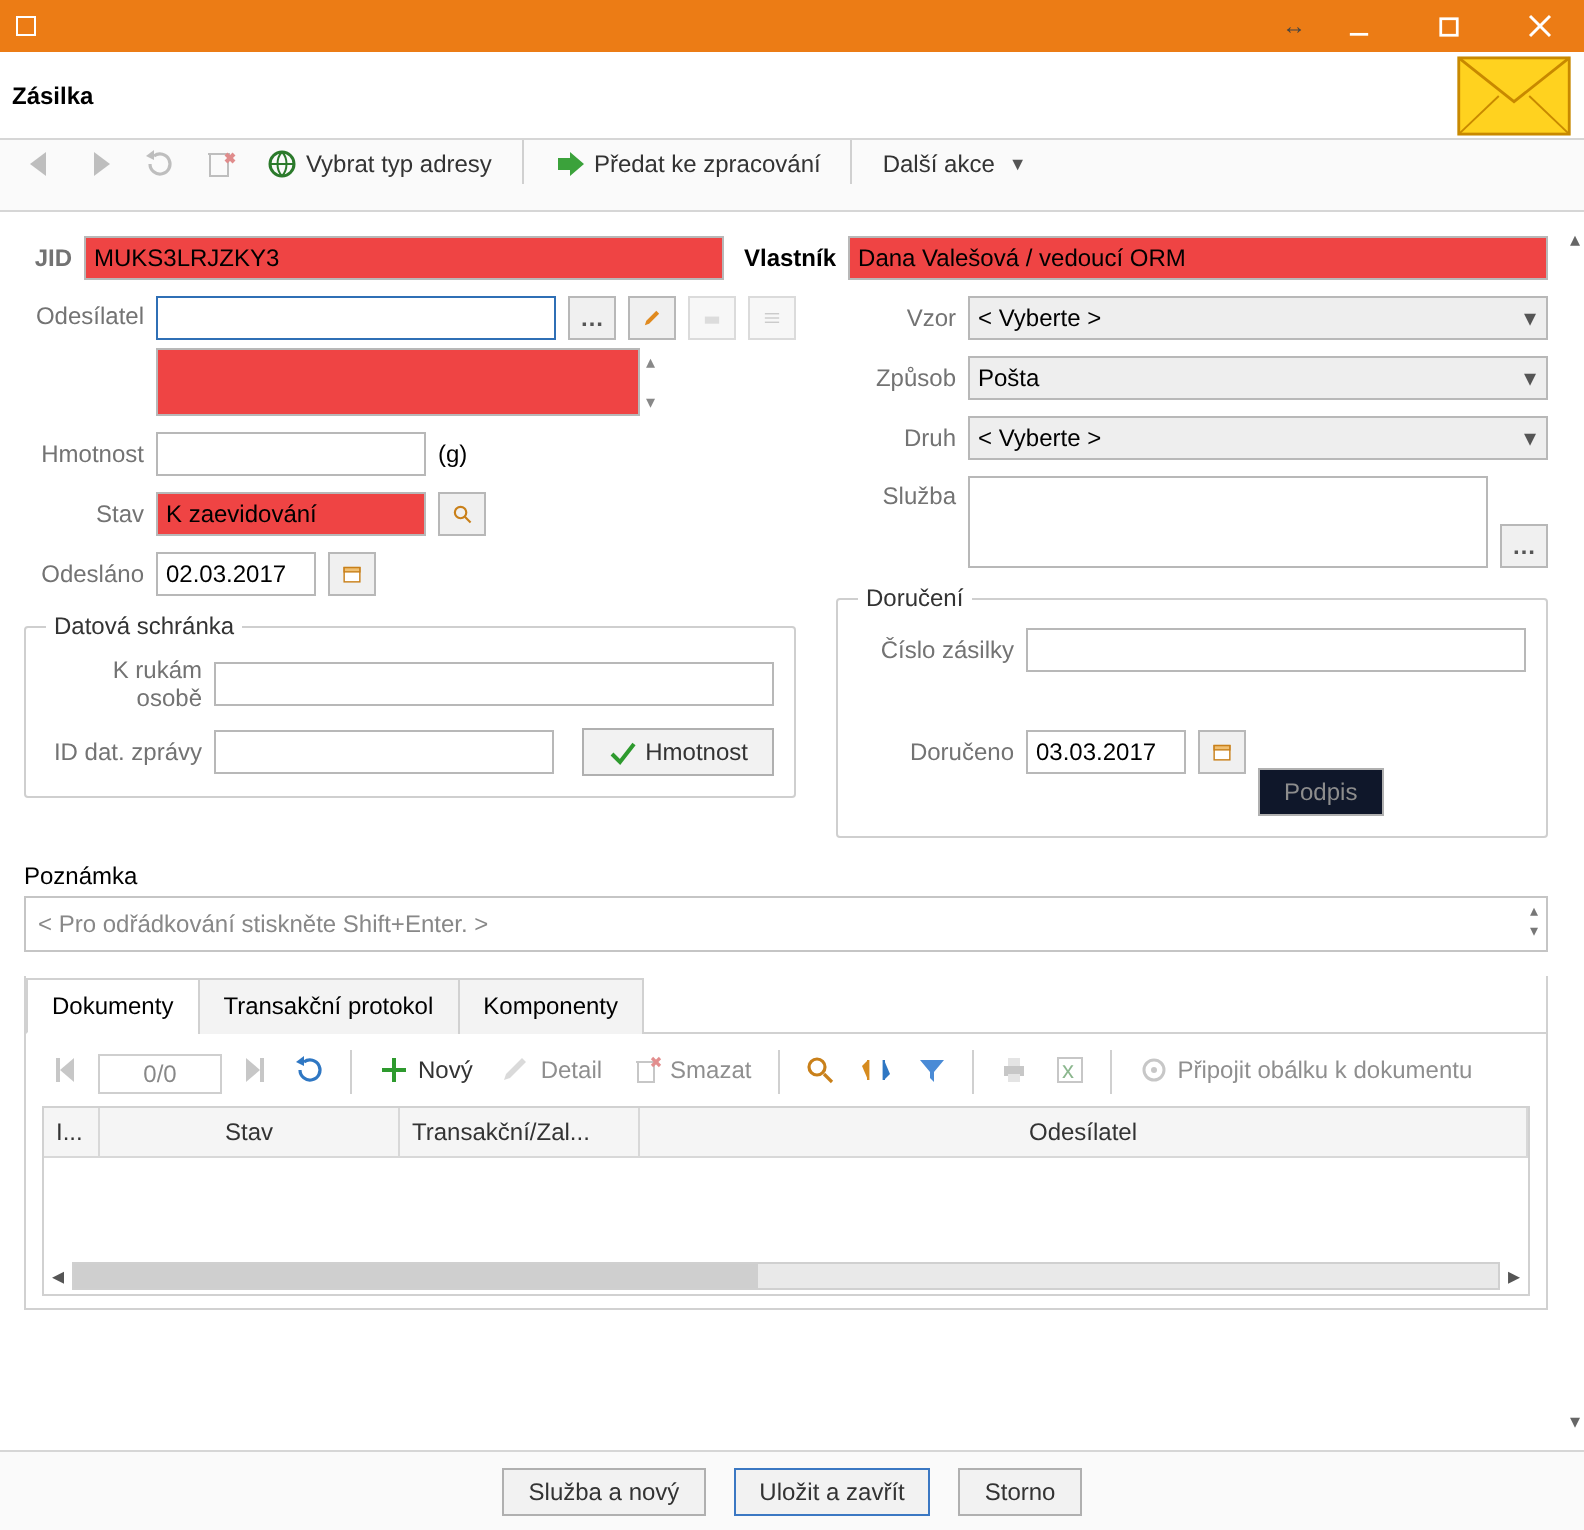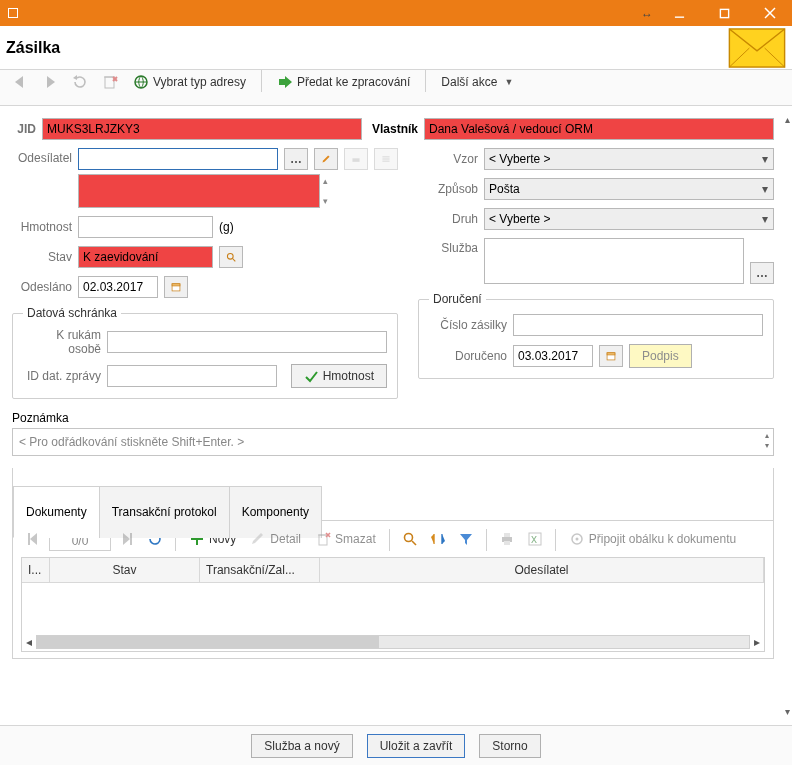--- a/index.html
+++ b/index.html
@@ -23,21 +23,21 @@
     color:#fff; cursor:pointer;
   }
   .titlebar .tb-btn svg { width:11px; height:11px; stroke:#fff; stroke-width:1.5; fill:none; }
   .titlebar .tb-btn.close svg { width:12px; height:12px; }
 
   
   .winheader {
     height:44px; background:#fff; display:flex; align-items:center; padding:0 6px;
     border-bottom:1px solid #d6d6d6;
   }
-  .winheader .title { font-size:16px; font-weight:600; color:#000; }
+  .winheader .title { font-size:12px; font-weight:600; color:#000; }
   .winheader .envelope { margin-left:auto; width:58px; height:40px; }
 
   
   .maintoolbar {
     height:36px; display:flex; align-items:flex-start; gap:6px; padding:0 8px;
     background:#fafafa; border-bottom:1px solid #d6d6d6;
   }
   .tbtn {
     display:flex; align-items:center; gap:4px; height:24px; padding:0 4px;
     border:1px solid transparent; border-radius:2px; cursor:pointer; color:#333;
@@ -85,39 +85,39 @@
 
   fieldset.grp {
     border:1px solid #cfcfcf; border-radius:2px; padding:8px 10px 10px; margin:0;
   }
   fieldset.grp legend { color:#333; padding:0 4px; }
 
   .btn {
     height:24px; padding:0 12px; display:flex; align-items:center; gap:5px;
     border:1px solid #b0b0b0; background:#f2f2f2; cursor:pointer; color:#333;
   }
-  .btn.disabled { color:#8d8d8d; background:#fef9c3; cursor:default; }
+  .btn.disabled { color:#8d8d8d; background:#0f172a; cursor:default;margin-top:40px; }
   .btn.primary { border:1.5px solid #3b78c3; }
 
   .noterow label { display:block; margin-bottom:3px; }
   .noterow .ta-note {
     width:100%; height:28px; color:#888; border:1px solid #c5c5c5;
     display:flex; align-items:center; padding:0 6px; position:relative;
   }
   .noterow .ta-note .spin {
     position:absolute; right:4px; top:2px; display:flex; flex-direction:column; gap:1px;
     color:#777;
   }
 
   
   .tabs { margin-top:12px; border:1px solid #d1d1d1; border-top:none;}
   .tabheads { display:flex; border-bottom:1px solid #d1d1d1; }
   .tabhead {
-    padding:18px 12px; border:1px solid #d1d1d1; border-bottom:none; margin-right:-1px;
-    background:#f3f3f3; cursor:pointer; position:relative; top:18px;
+    padding:6px 12px; border:1px solid #d1d1d1; border-bottom:none; margin-right:-1px;
+    background:#f3f3f3; cursor:pointer; position:relative; top:1px;
   }
   .tabhead.active { background:#fff; border-bottom:1px solid #fff; }
   .tabtoolbar {
     display:flex; align-items:flex-end; gap:4px; padding:6px 8px; background:#fff;
   }
   .tabtoolbar .counter {
     width:62px; height:20px; border:1px solid #cfcfcf; display:flex; align-items:center;
     justify-content:center; color:#888;
   }
   .grid {

